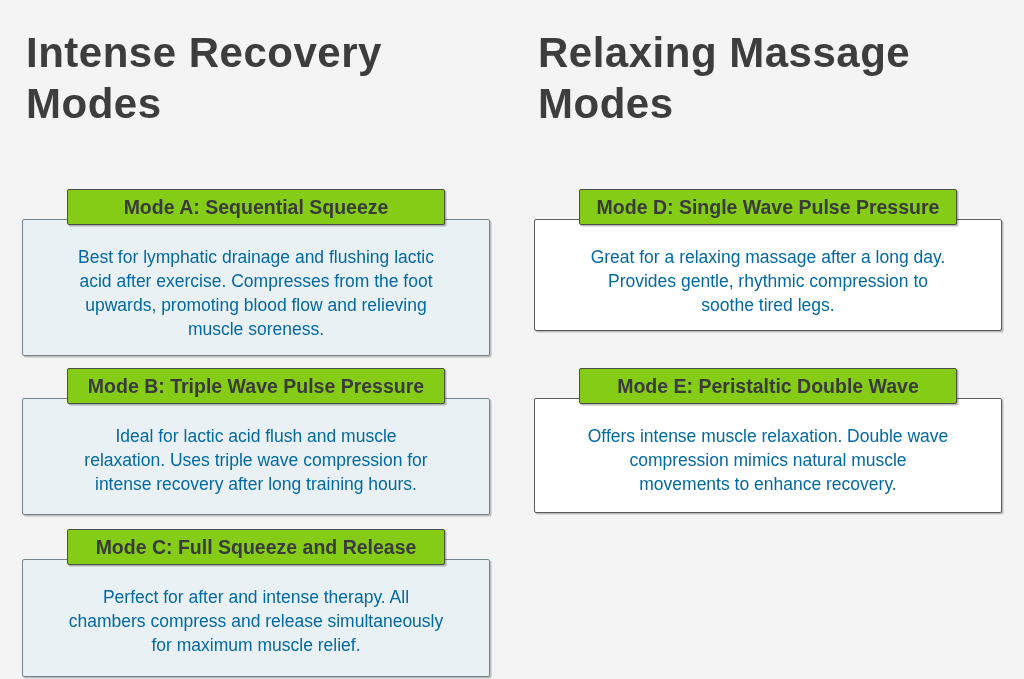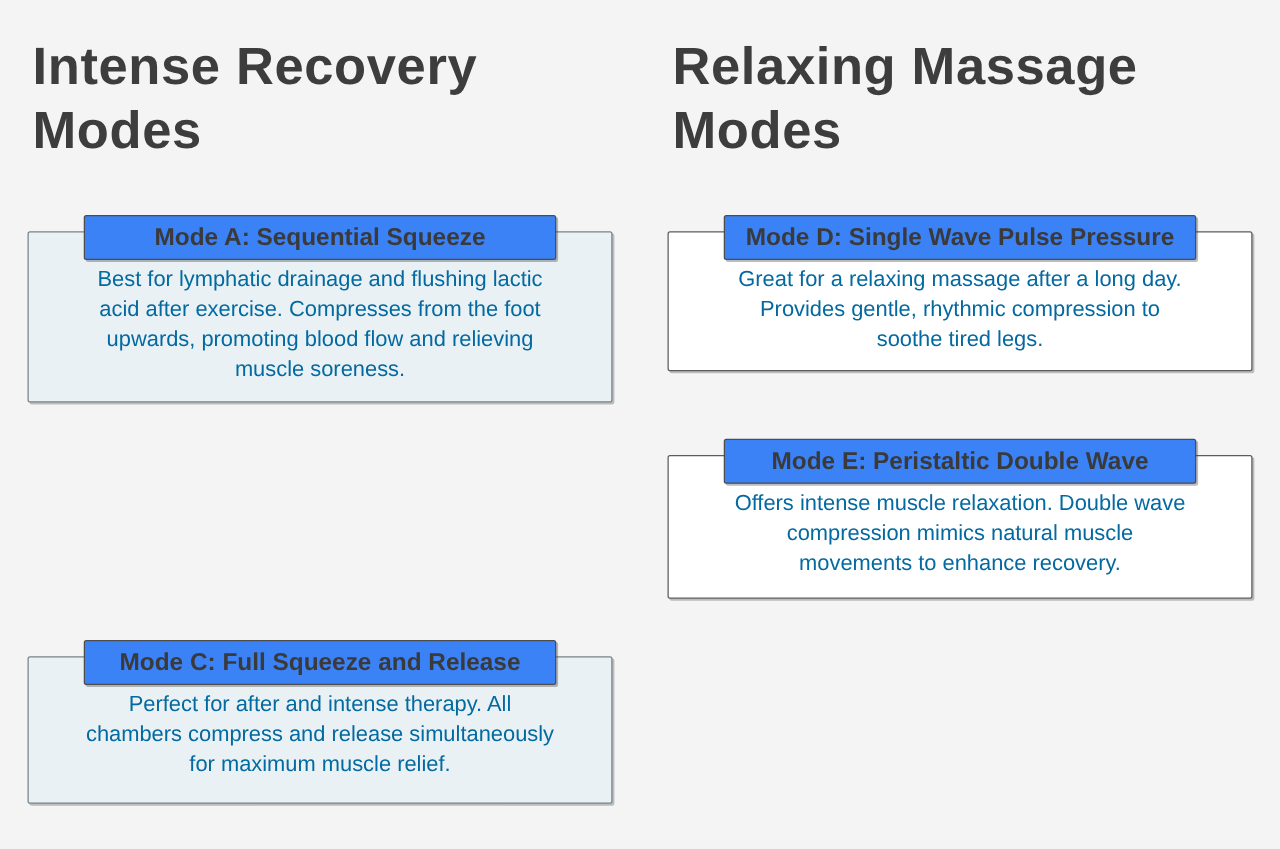--- a/index.html
+++ b/index.html
@@ -39,22 +39,22 @@
   .card.row1 { top: 172px; }
   .card.row2 { top: 351px; }
   .card.row3 { top: 512px; }
 
   .card-title {
     position: relative;
     z-index: 2;
     box-sizing: border-box;
     width: 378px;
     height: 36px;
-    margin: 0 auto;
-    background: #3b82f6;
+    margin: 17px auto;
+    background: #84cc16;
     border: 1.5px solid #4c4c4c;
     border-radius: 2px;
     box-shadow: 1.5px 1.5px 0 rgba(60,60,60,0.35);
     display: flex;
     align-items: center;
     justify-content: center;
     font-size: 19.5px;
     font-weight: bold;
     color: #3a3a3a;
     white-space: nowrap;
@@ -100,20 +100,26 @@
 Modes</div>
 
   <div class="card col1 row1 h137">
     <div class="card-title">Mode A: Sequential Squeeze</div>
     <div class="card-body">Best for lymphatic drainage and flushing lactic
 acid after exercise. Compresses from the foot
 upwards, promoting blood flow and relieving
 muscle soreness.</div>
   </div>
 
+  <div class="card col1 row2 h117">
+    <div class="card-title">Mode B: Triple Wave Pulse Pressure</div>
+    <div class="card-body">Ideal for lactic acid flush and muscle
+relaxation. Uses triple wave compression for
+intense recovery after long training hours.</div>
+  </div>
 
   <div class="card col1 row3 h118">
     <div class="card-title">Mode C: Full Squeeze and Release</div>
     <div class="card-body">Perfect for after and intense therapy. All
 chambers compress and release simultaneously
 for maximum muscle relief.</div>
   </div>
 
   <div class="card col2 row1 h112">
     <div class="card-title">Mode D: Single Wave Pulse Pressure</div>

